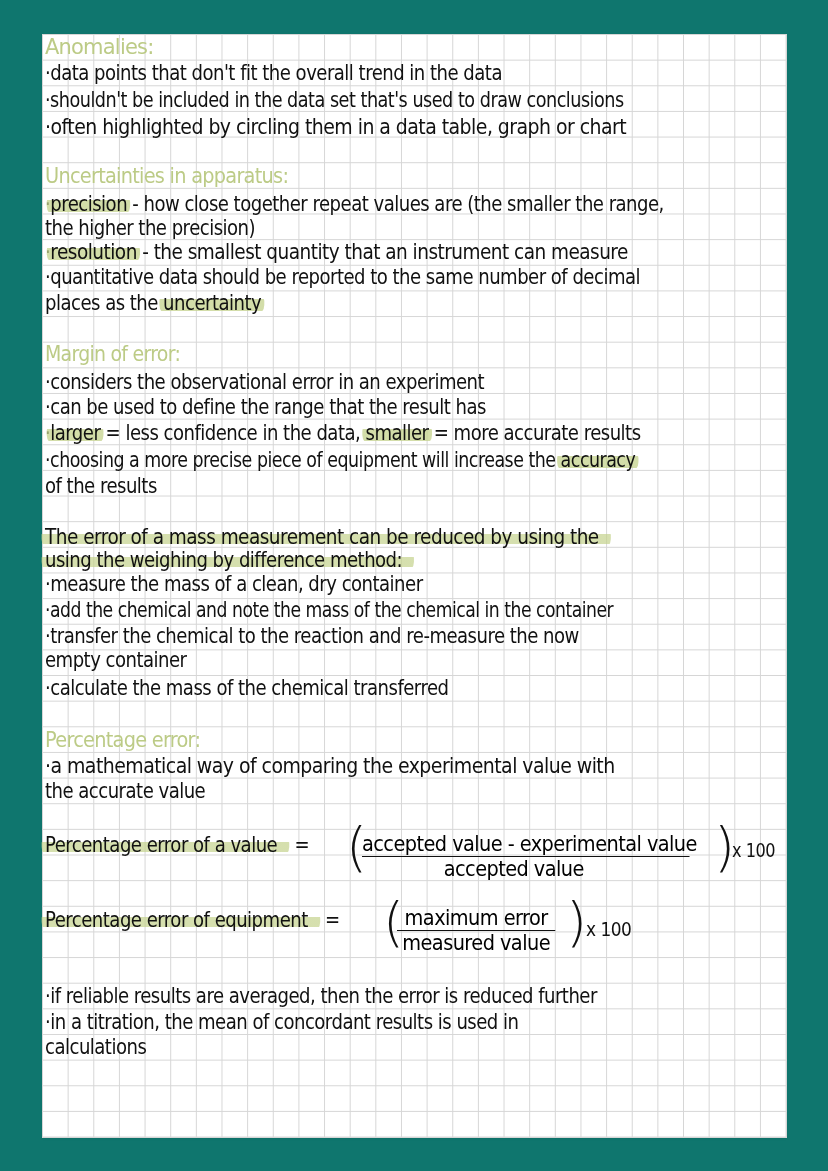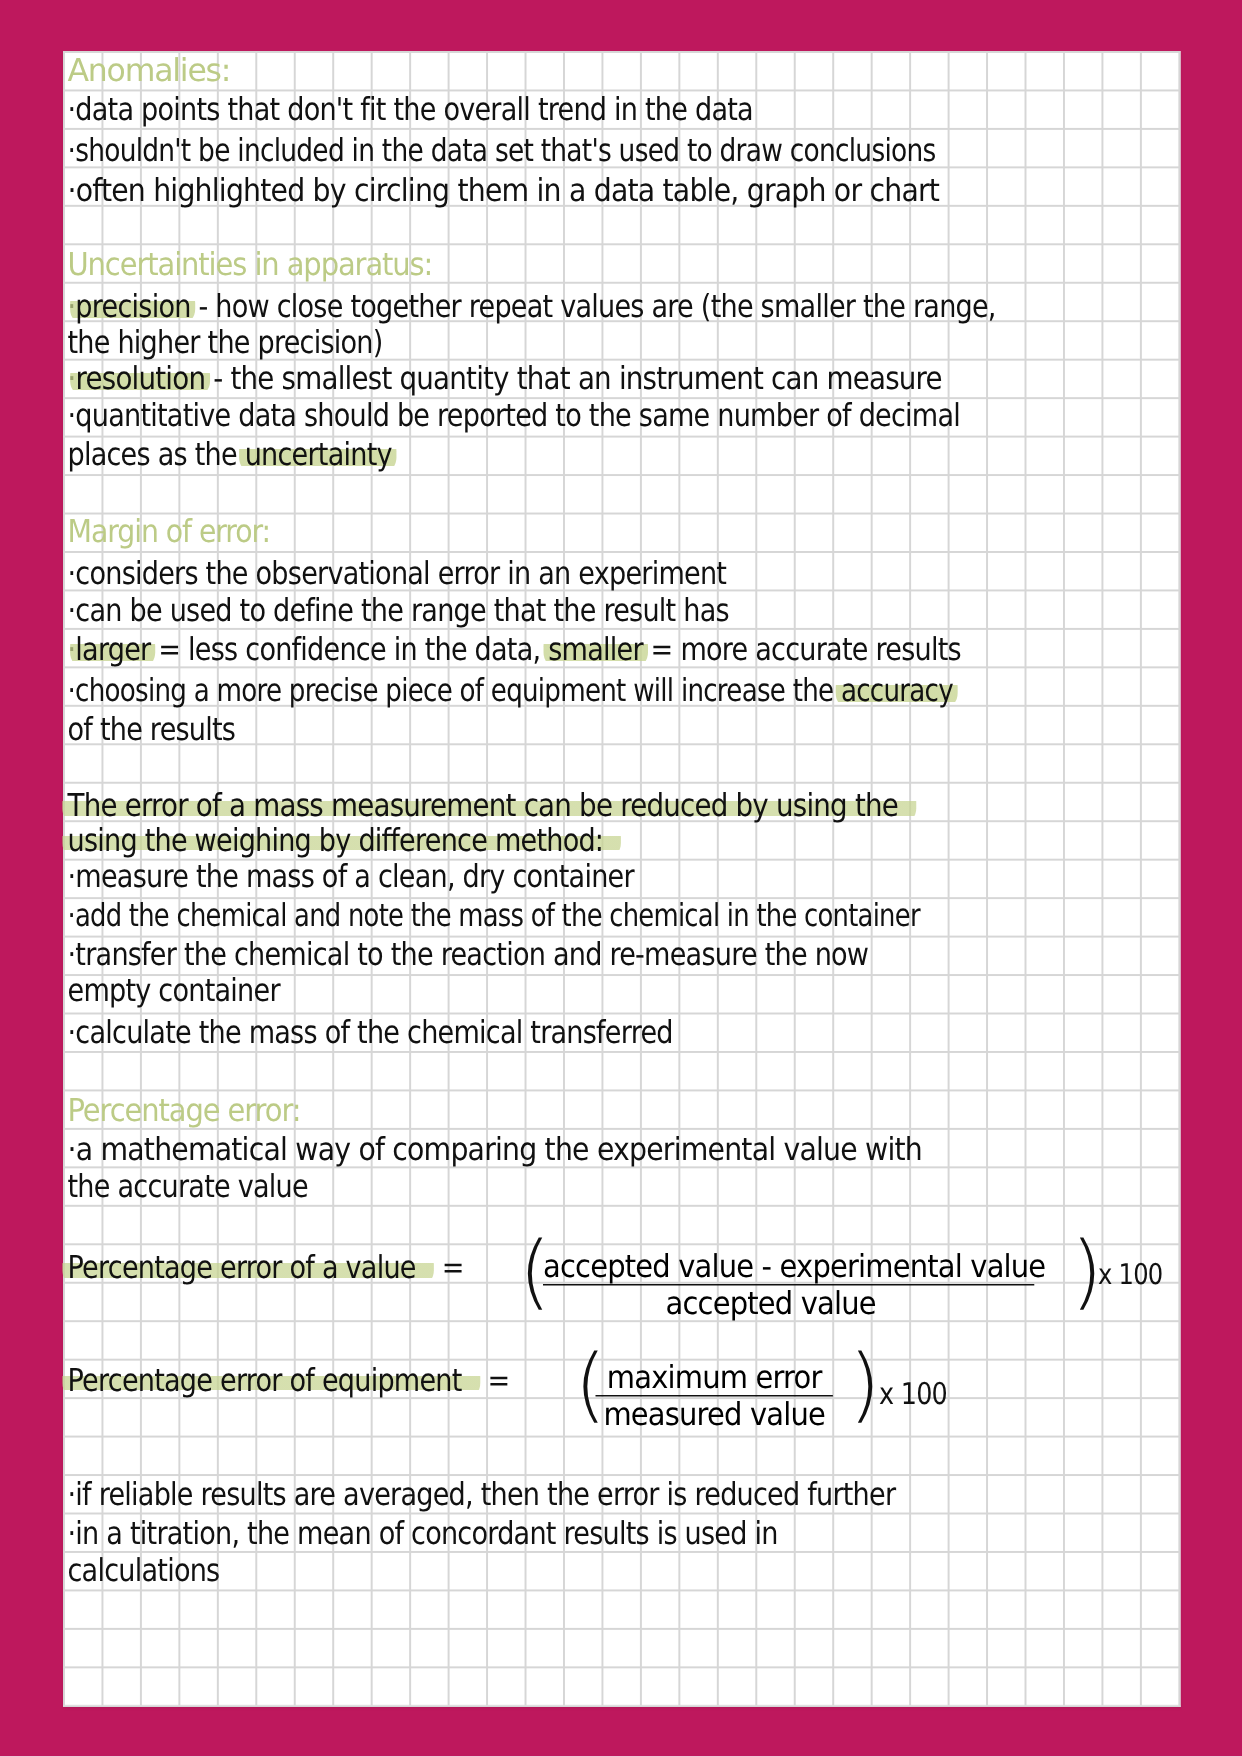--- a/index.html
+++ b/index.html
@@ -1,18 +1,18 @@
 <!DOCTYPE html>
 <html><head>
 <meta charset="utf-8">
 <style>
   html, body { margin: 0; padding: 0; background: #ffffff; }
   body { width: 828px; height: 1171px; position: relative; overflow: hidden; }
   .page {
-    position: absolute; left: 0; top: 0; width: 828px; height: 1171px; background: #be185d;
+    position: absolute; left: 0; top: 0; width: 828px; height: 1171px; background: #0f766e;
   }
   .grid {
     position: absolute; left: 42px; top: 34px; width: 744px; height: 1103px;
     background-color: #ffffff;
     background-image:
       linear-gradient(to right, #d6d6d6 1px, transparent 1px),
       linear-gradient(to bottom, #d6d6d6 1px, transparent 1px);
     background-size: 25.65px 25.65px;
     border-right: 1px solid #d6d6d6;
     border-bottom: 1px solid #d6d6d6;

